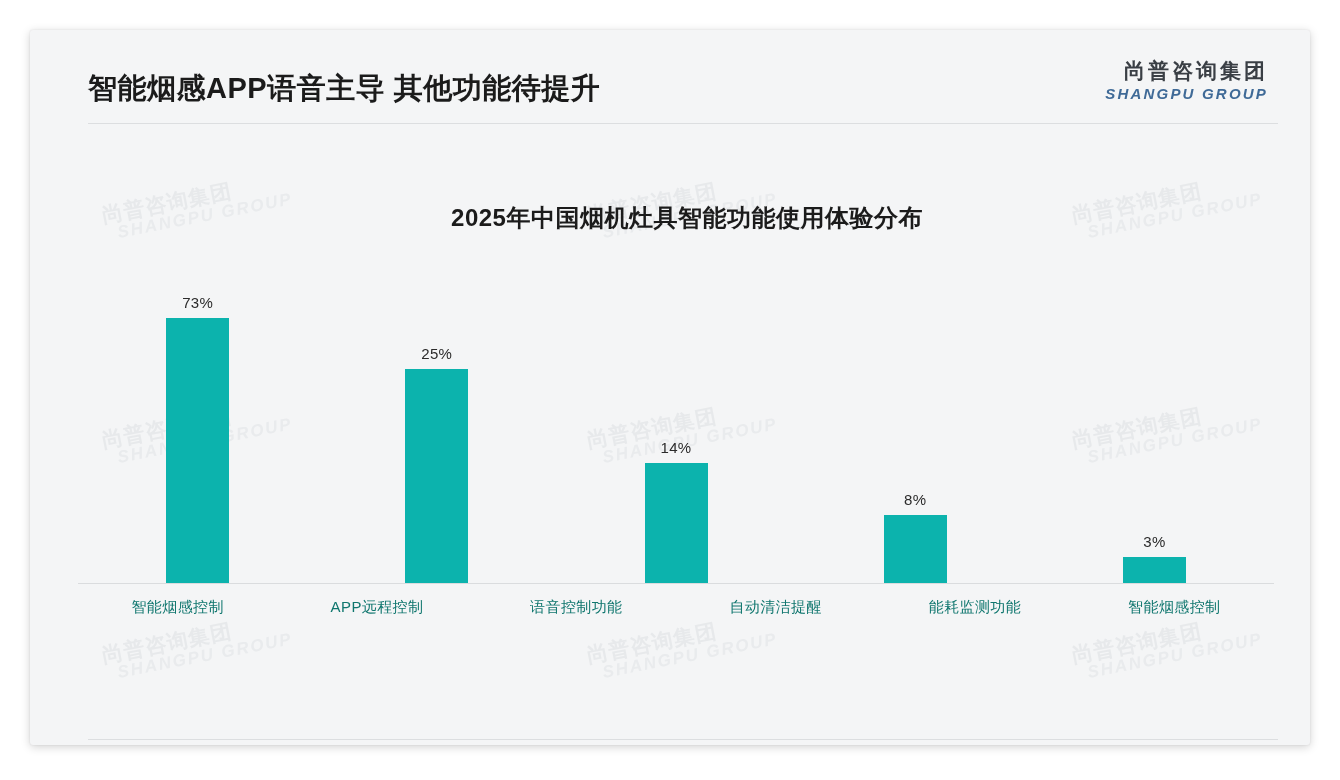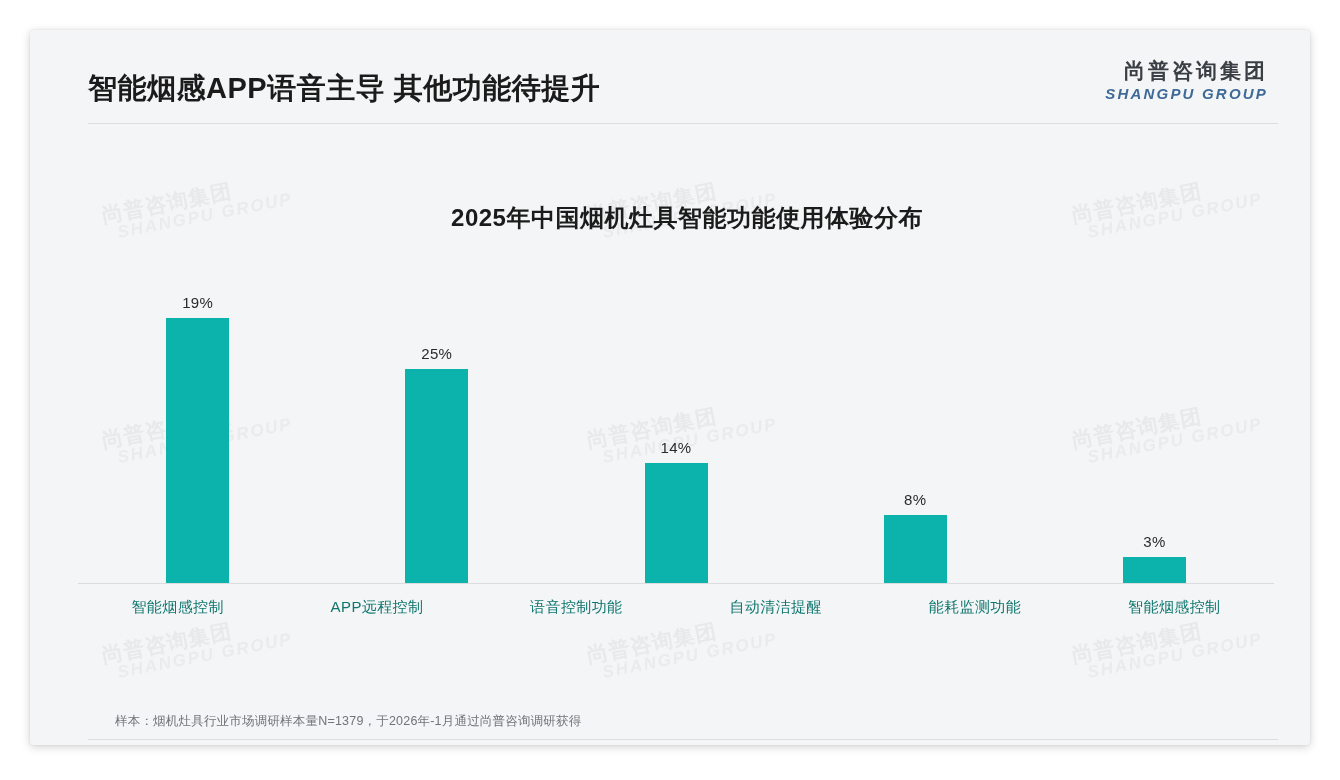--- a/index.html
+++ b/index.html
@@ -255,21 +255,21 @@
       <div class="logo-cn">尚普咨询集团</div>
       <div class="logo-en">SHANGPU GROUP</div>
     </div>
   </div>
   <div class="header-divider"></div>
 
   <div class="chart-title">2025年中国烟机灶具智能功能使用体验分布</div>
 
   <div class="bars" id="bars">
       <div class="bar-slot">
-        <div class="bar-value">19%</div>
+        <div class="bar-value">73%</div>
         <div class="bar" style="height: 265.324px; background: rgb(12, 179, 173);"></div>
       </div>
       <div class="bar-slot">
         <div class="bar-value">25%</div>
         <div class="bar" style="height: 213.971px; background: rgb(12, 179, 173);"></div>
       </div>
       <div class="bar-slot">
         <div class="bar-value">14%</div>
         <div class="bar" style="height: 119.824px; background: rgb(12, 179, 173);"></div>
       </div>
@@ -285,21 +285,20 @@
   <div class="axis-line"></div>
   <div class="xlabels" id="xlabels">
       <div class="xlabel-slot">智能烟感控制</div>
       <div class="xlabel-slot">APP远程控制</div>
       <div class="xlabel-slot">语音控制功能</div>
       <div class="xlabel-slot">自动清洁提醒</div>
       <div class="xlabel-slot">能耗监测功能</div>
       <div class="xlabel-slot">智能烟感控制</div>
     </div>
 
-  <div class="note">样本：烟机灶具行业市场调研样本量N=1379，于2026年-1月通过尚普咨询调研获得</div>
 
   <div class="footer-divider"></div>
   <div class="footer">
     
     
   </div>
 
 </div>
 
 </body></html>

